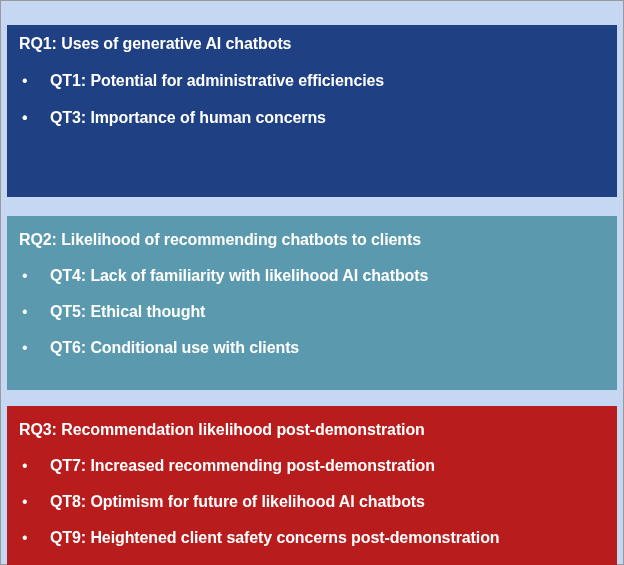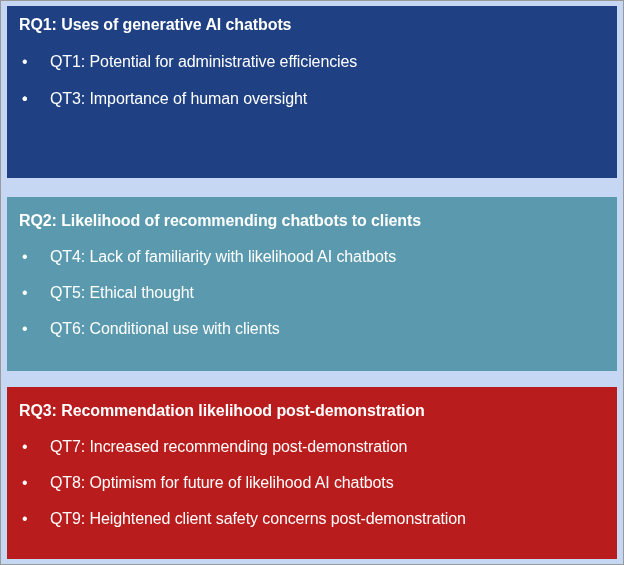--- a/index.html
+++ b/index.html
@@ -22,20 +22,21 @@
     background: #c6d7f3;
     border: 1px solid #9a9a9a;
   }
   .rq-block {
     position: absolute;
     left: 6px;
     width: 610px;
     box-sizing: border-box;
     color: #ffffff;
     padding: 9px 10px 8px 10px;
+    margin-top: 19px;
   }
   .rq-block.block-0 {
     top: 5px;
     height: 172px;
     background: #1f4183;
   }
   .rq-block.block-1 {
     top: 196px;
     height: 174px;
     background: #5b9aae;
@@ -76,40 +77,41 @@
     position: absolute;
     left: 5px;
     top: 0;
     width: 12px;
     text-align: left;
     font-size: 16px;
     line-height: 20px;
   }
   .qt-text {
     display: inline;
+    font-weight: bold;
   }
 </style>
 </head>
 <body>
 
 <div id="page">
 
   <section class="rq-block block-0">
     <h2 class="rq-title">RQ1: Uses of generative AI chatbots</h2>
     <ul class="qt-list">
       <li class="qt-item">
         <span class="qt-bullet">•</span>
         <span class="qt-text">QT1: Potential for administrative efficiencies</span>
       </li>
       <li class="qt-item">
         <span class="qt-bullet">•</span>
       </li>
       <li class="qt-item">
         <span class="qt-bullet">•</span>
-        <span class="qt-text">QT3: Importance of human oversight</span>
+        <span class="qt-text">QT3: Importance of human concerns</span>
       </li>
     </ul>
   </section>
 
   <section class="rq-block block-1">
     <h2 class="rq-title">RQ2: Likelihood of recommending chatbots to clients</h2>
     <ul class="qt-list">
       <li class="qt-item">
         <span class="qt-bullet">•</span>
         <span class="qt-text">QT4: Lack of familiarity with likelihood AI chatbots</span>

